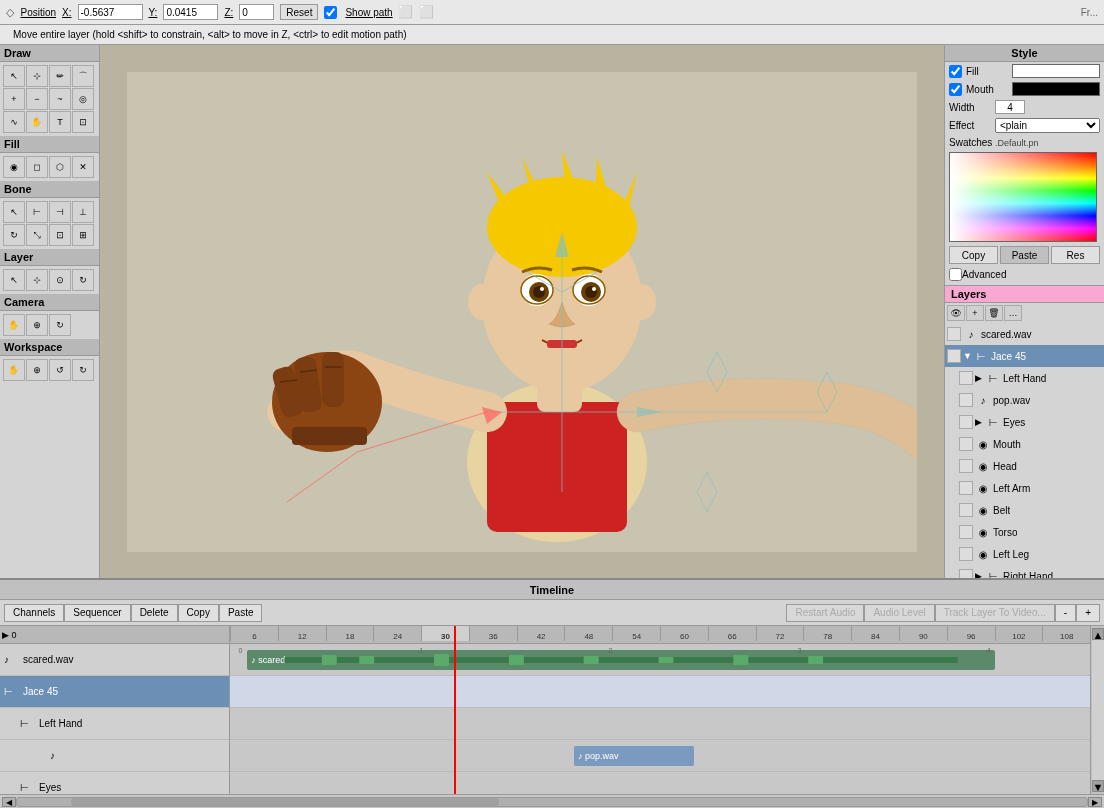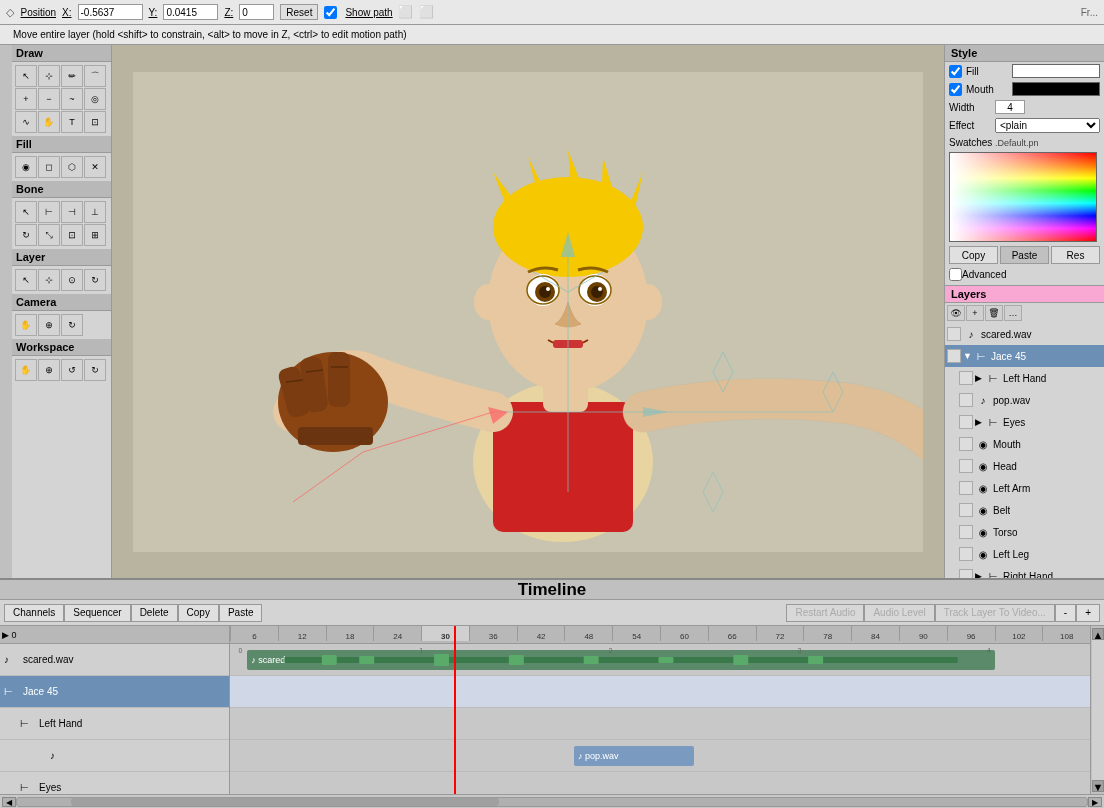--- a/index.html
+++ b/index.html
@@ -40,21 +40,20 @@
       display: flex;
       height: calc(808px - 45px - 230px);
     }
 
     
     #tools-panel {
       width: 100px;
       background: #d4d4d4;
       border-right: 1px solid #999;
       flex-shrink: 0;
-      margin-left: 12px;
     }
     .tools-section-header {
       background: #b8b8b8;
       padding: 2px 4px;
       font-size: 11px;
       font-weight: bold;
       border-bottom: 1px solid #999;
     }
     .tools-grid {
       display: grid;
@@ -99,20 +98,21 @@
       border-left: 1px solid #999;
       flex-shrink: 0;
       overflow-y: auto;
     }
     #style-header {
       background: #b8b8b8;
       padding: 2px 6px;
       font-size: 11px;
       font-weight: bold;
       border-bottom: 1px solid #999;
+      text-align: center;
     }
     .style-row {
       display: flex;
       align-items: center;
       padding: 2px 4px;
       gap: 4px;
       font-size: 10px;
     }
     .style-row label { width: 42px; flex-shrink: 0; }
     .color-swatch {
@@ -194,21 +194,21 @@
       height: 230px;
       background: #d0d0d0;
       border-top: 2px solid #888;
       display: flex;
       flex-direction: column;
     }
     #timeline-header {
       height: 20px;
       background: #c0c0c0;
       display: flex; align-items: center; justify-content: center;
-      font-size: 17px; font-weight: bold;
+      font-size: 11px; font-weight: bold;
       border-bottom: 1px solid #999;
     }
     #timeline-toolbar {
       height: 26px;
       background: #d4d4d4;
       display: flex; align-items: center; padding: 0 4px; 
       border-bottom: 1px solid #999;
     }
     .timeline-btn {
       height: 18px; padding: 0 8px; font-size: 10px; background: #e0e0e0; border: 1px solid #999; cursor: pointer;

